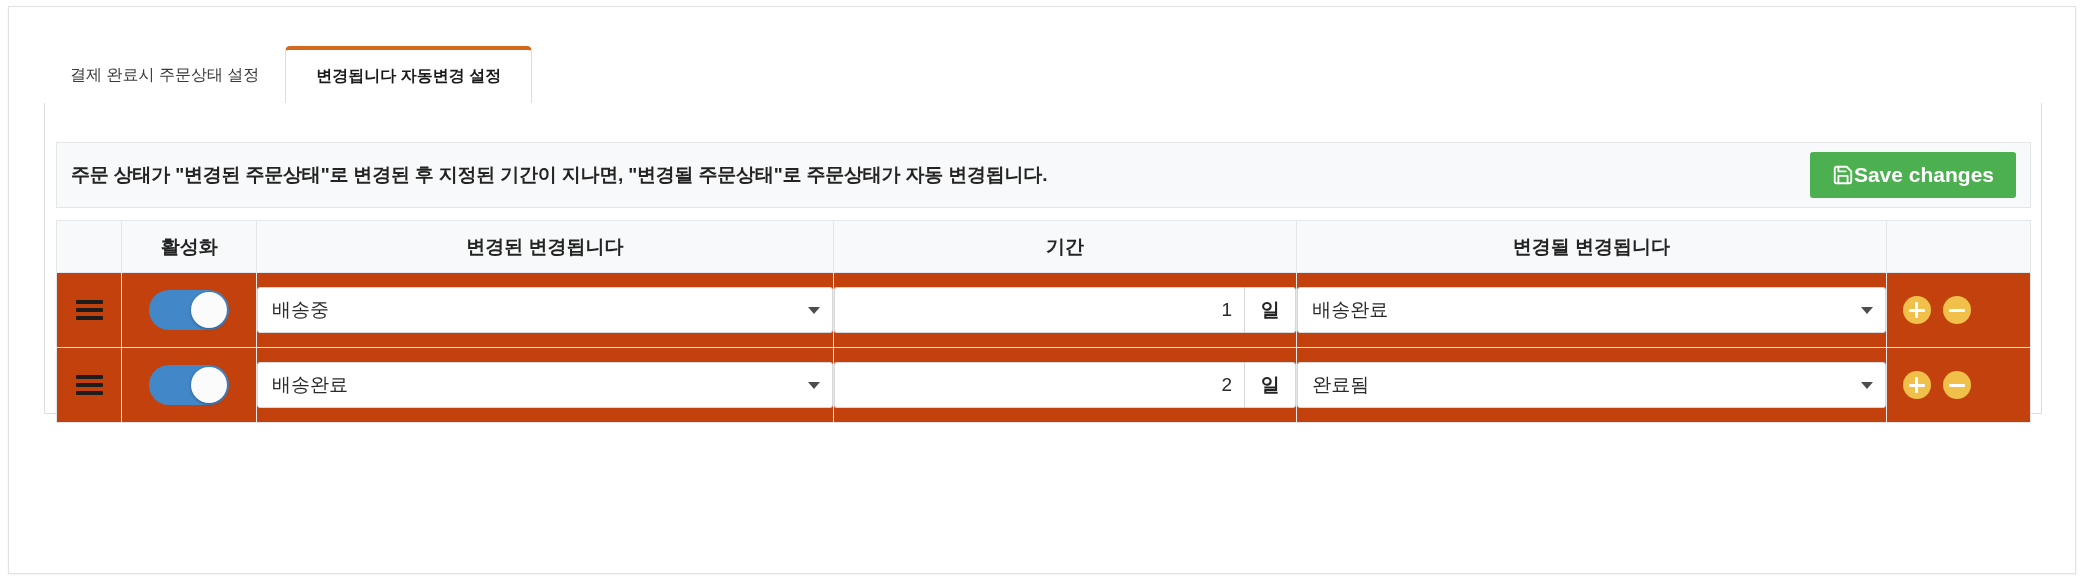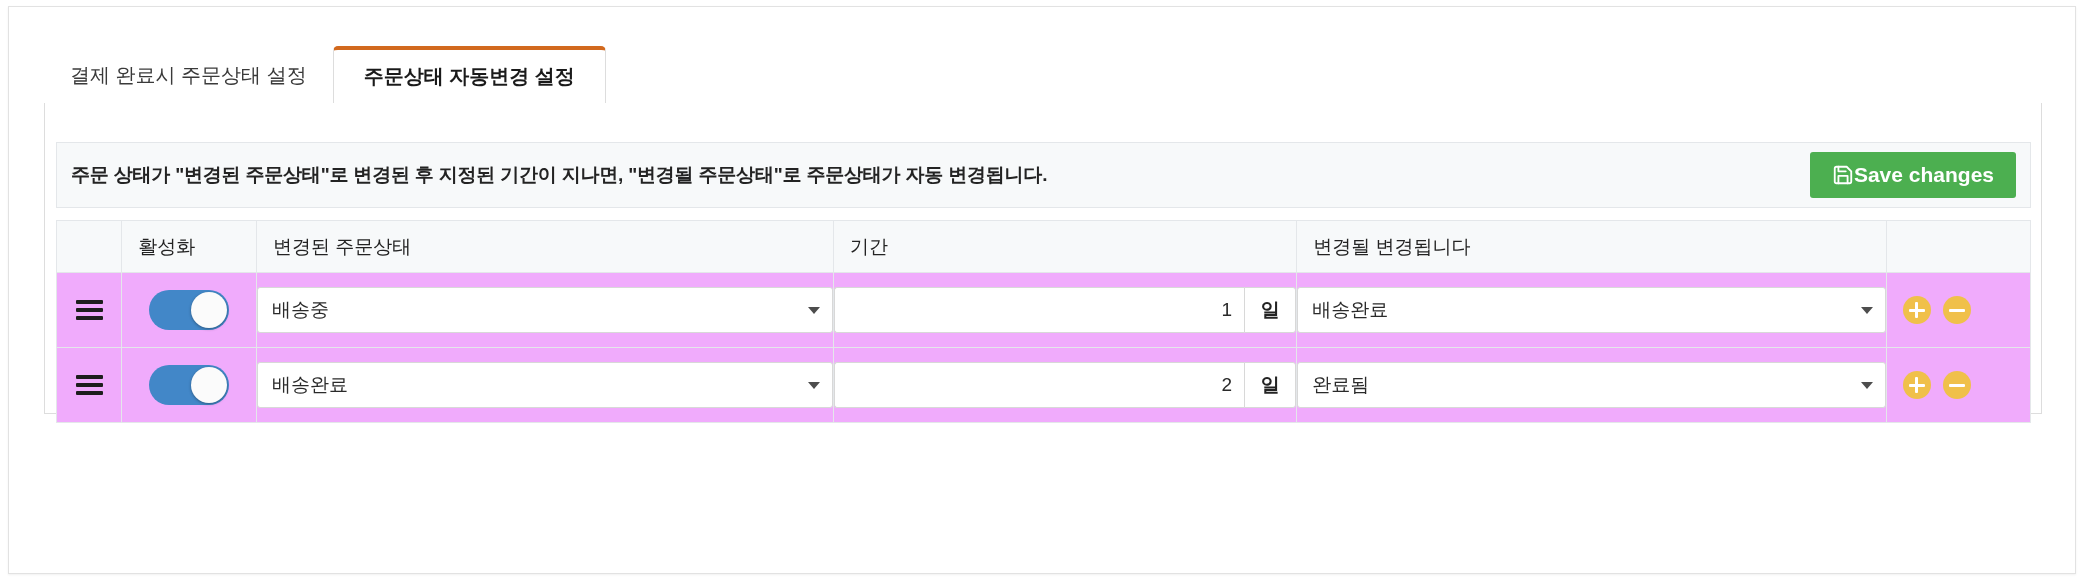--- a/index.html
+++ b/index.html
@@ -31,21 +31,21 @@
     display: flex;
     align-items: flex-end;
     border-bottom: 1px solid #dddddd;
   }
   .tab {
     height: 56px;
     display: flex;
     align-items: center;
     justify-content: center;
     padding: 0 26px;
-    font-size: 20px;
+    font-size: 16px;
     color: #333333;
     cursor: pointer;
     position: relative;
     background: transparent;
     white-space: nowrap;
   }
   .tab.inactive { color: #3a3a3a; font-weight: 400; }
   .tab.active {
     font-weight: 700;
     color: #1a1a1a;
@@ -115,33 +115,33 @@
   .rules-table th,
   .rules-table td {
     border: 1px solid #e4e7ea;
     padding: 0;
     vertical-align: middle;
   }
   .rules-table thead th {
     background: #f7f9fa;
     height: 52px;
     font-size: 19px;
-    font-weight: 400;
+    font-weight: 700;
     color: #232323;
-    text-align: left;
+    text-align: center;
     padding: 0 16px;
   }
   th.col-handle { width: 62px; }
   th.col-enable { width: 128px; text-align: center; padding: 0; }
   th.col-from   { width: 548px; }
   th.col-period { width: 440px; margin-left: 40px; }
   th.col-to     { width: 560px; }
   th.col-act    { width: 137px; border-right: 1px solid #e4e7ea; }
 
-  .rules-table tbody td { height: 75px; background: #f0abfc; margin-left: 46px; }
+  .rules-table tbody td { height: 75px; background: #c2410c; margin-left: 46px; }
 
   
   .drag-handle {
     display: flex; flex-direction: column;
     gap: 4px; align-items: center; justify-content: center;
     cursor: grab;
   }
   .drag-handle span {
     display: block;
     width: 27px; height: 4px;
@@ -251,21 +251,21 @@
 </head>
 <body>
 
 <div class="page-frame">
 
   <div class="tab-strip">
     <div class="tab inactive">
       <span>결제 완료시 주문상태 설정</span>
     </div>
     <div class="tab active">
-      <span>주문상태 자동변경 설정</span>
+      <span>변경됩니다 자동변경 설정</span>
     </div>
   </div>
 
   <div class="content-panel">
 
     <div class="info-bar">
       <div class="info-text">주문 상태가 "변경된 주문상태"로 변경된 후 지정된 기간이 지나면, "변경될 주문상태"로 주문상태가 자동 변경됩니다.</div>
       <button class="save-btn">
         <span class="save-icon">
           <svg width="22" height="22" viewBox="0 0 24 24" fill="none" stroke="#ffffff" stroke-width="2" stroke-linecap="round" stroke-linejoin="round">
@@ -276,21 +276,21 @@
         </span>
         <span>Save changes</span>
       </button>
     </div>
 
     <table class="rules-table">
       <thead>
         <tr>
           <th class="col-handle"></th>
           <th class="col-enable">활성화</th>
-          <th class="col-from">변경된 주문상태</th>
+          <th class="col-from">변경된 변경됩니다</th>
           <th class="col-period">기간</th>
           <th class="col-to">변경될 변경됩니다</th>
           <th class="col-act"></th>
         </tr>
       </thead>
       <tbody>
 
         <tr>
           <td>
             <div class="drag-handle">

